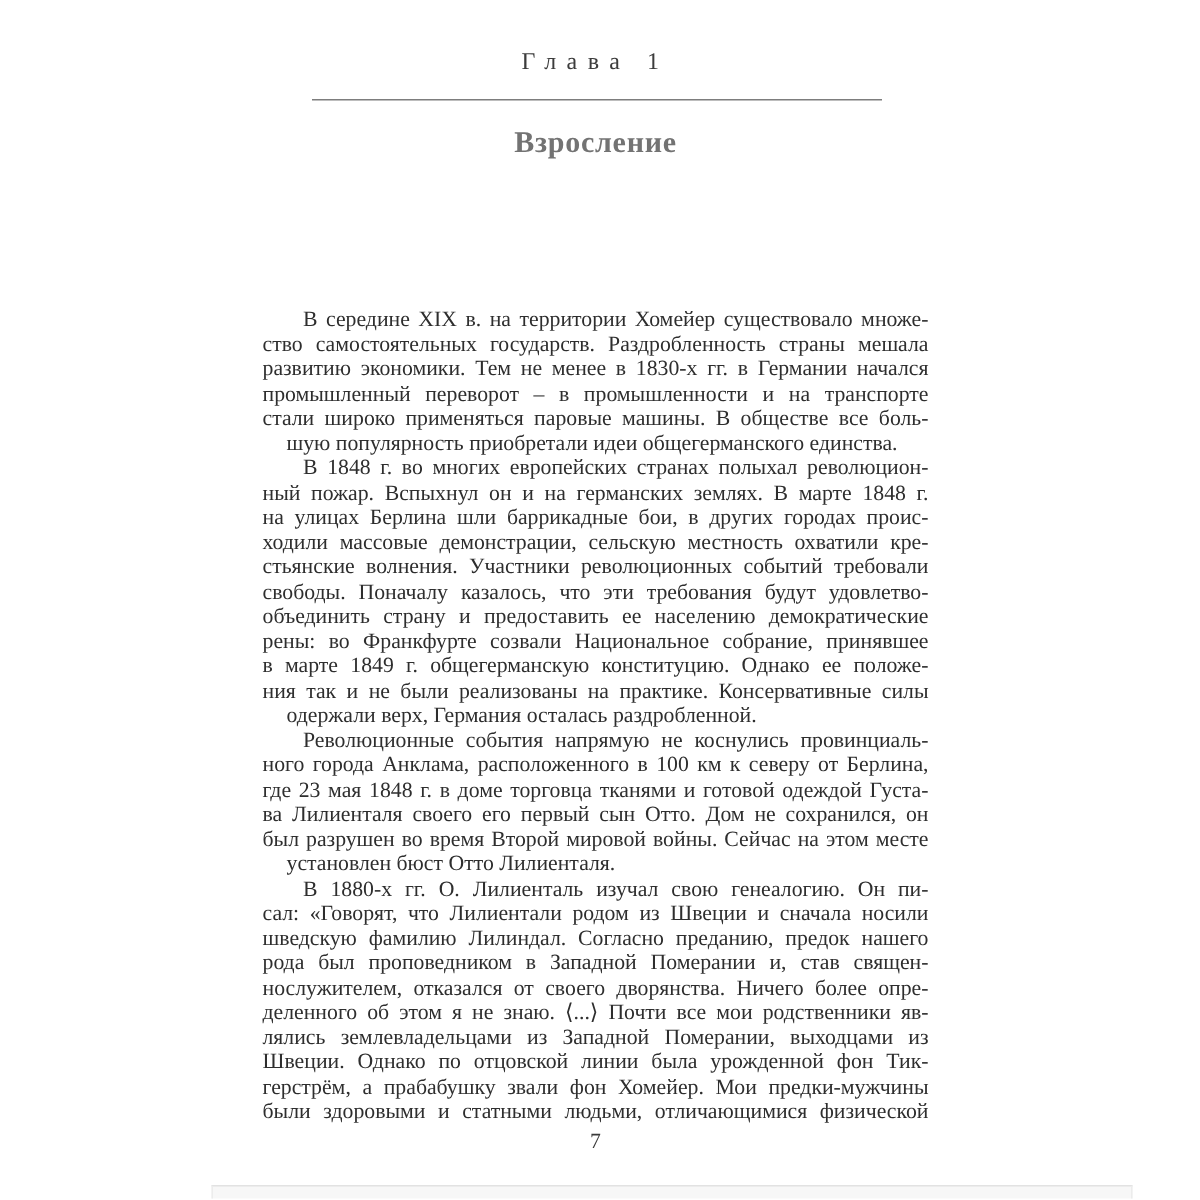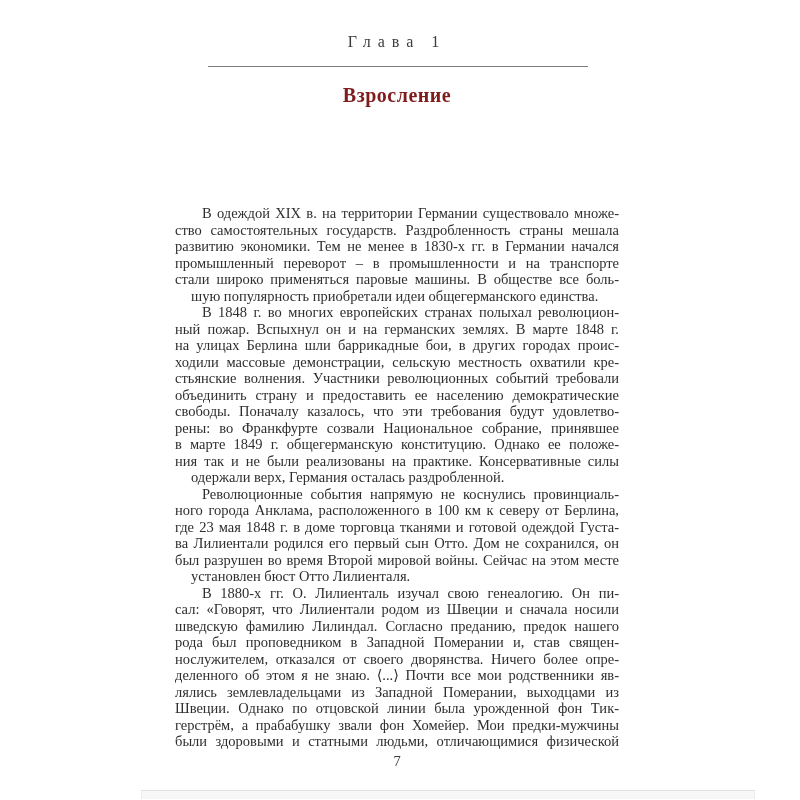--- a/index.html
+++ b/index.html
@@ -43,21 +43,21 @@
   }
   .section-title {
     position: absolute;
     left: 175px;
     top: 84px;
     width: 444px;
     text-align: center;
     font-size: 20px;
     font-weight: bold;
     letter-spacing: 0.5px;
-    color: #7f1d1d;
+    color: #737373;
   }
   .body-text {
     position: absolute;
     left: 175px;
     top: 205px;
     width: 444px;
     font-size: 14.5px;
     line-height: 16.5px;
     color: #2e2e2e;
   }
@@ -103,41 +103,41 @@
 <div class="frame">
   <div class="page"></div>
 
   <div class="chapter-label">Глава 1</div>
 
   <div class="chapter-rule"></div>
 
   <div class="section-title">Взросление</div>
 
   <div class="body-text">
-      <div class="line indent">В одеждой XIX в. на территории Германии существовало множе-</div>
+      <div class="line indent">В середине XIX в. на территории Хомейер существовало множе-</div>
       <div class="line">ство самостоятельных государств. Раздробленность страны мешала</div>
       <div class="line">развитию экономики. Тем не менее в 1830-х гг. в Германии начался</div>
       <div class="line">промышленный переворот – в промышленности и на транспорте</div>
       <div class="line">стали широко применяться паровые машины. В обществе все боль-</div>
       <div class="line last">шую популярность приобретали идеи общегерманского единства.</div>
       <div class="line indent">В 1848 г. во многих европейских странах полыхал революцион-</div>
       <div class="line">ный пожар. Вспыхнул он и на германских землях. В марте 1848 г.</div>
       <div class="line">на улицах Берлина шли баррикадные бои, в других городах проис-</div>
       <div class="line">ходили массовые демонстрации, сельскую местность охватили кре-</div>
       <div class="line">стьянские волнения. Участники революционных событий требовали</div>
+      <div class="line">свободы. Поначалу казалось, что эти требования будут удовлетво-</div>
       <div class="line">объединить страну и предоставить ее населению демократические</div>
-      <div class="line">свободы. Поначалу казалось, что эти требования будут удовлетво-</div>
       <div class="line">рены: во Франкфурте созвали Национальное собрание, принявшее</div>
       <div class="line">в марте 1849 г. общегерманскую конституцию. Однако ее положе-</div>
       <div class="line">ния так и не были реализованы на практике. Консервативные силы</div>
       <div class="line last">одержали верх, Германия осталась раздробленной.</div>
       <div class="line indent">Революционные события напрямую не коснулись провинциаль-</div>
       <div class="line">ного города Анклама, расположенного в 100 км к северу от Берлина,</div>
       <div class="line">где 23 мая 1848 г. в доме торговца тканями и готовой одеждой Густа-</div>
-      <div class="line">ва Лилиентали родился его первый сын Отто. Дом не сохранился, он</div>
+      <div class="line">ва Лилиенталя своего его первый сын Отто. Дом не сохранился, он</div>
       <div class="line">был разрушен во время Второй мировой войны. Сейчас на этом месте</div>
       <div class="line last">установлен бюст Отто Лилиенталя.</div>
       <div class="line indent">В 1880-х гг. О. Лилиенталь изучал свою генеалогию. Он пи-</div>
       <div class="line">сал: «Говорят, что Лилиентали родом из Швеции и сначала носили</div>
       <div class="line">шведскую фамилию Лилиндал. Согласно преданию, предок нашего</div>
       <div class="line">рода был проповедником в Западной Померании и, став священ-</div>
       <div class="line">нослужителем, отказался от своего дворянства. Ничего более опре-</div>
       <div class="line">деленного об этом я не знаю. ⟨...⟩ Почти все мои родственники яв-</div>
       <div class="line">лялись землевладельцами из Западной Померании, выходцами из</div>
       <div class="line">Швеции. Однако по отцовской линии была урожденной фон Тик-</div>

